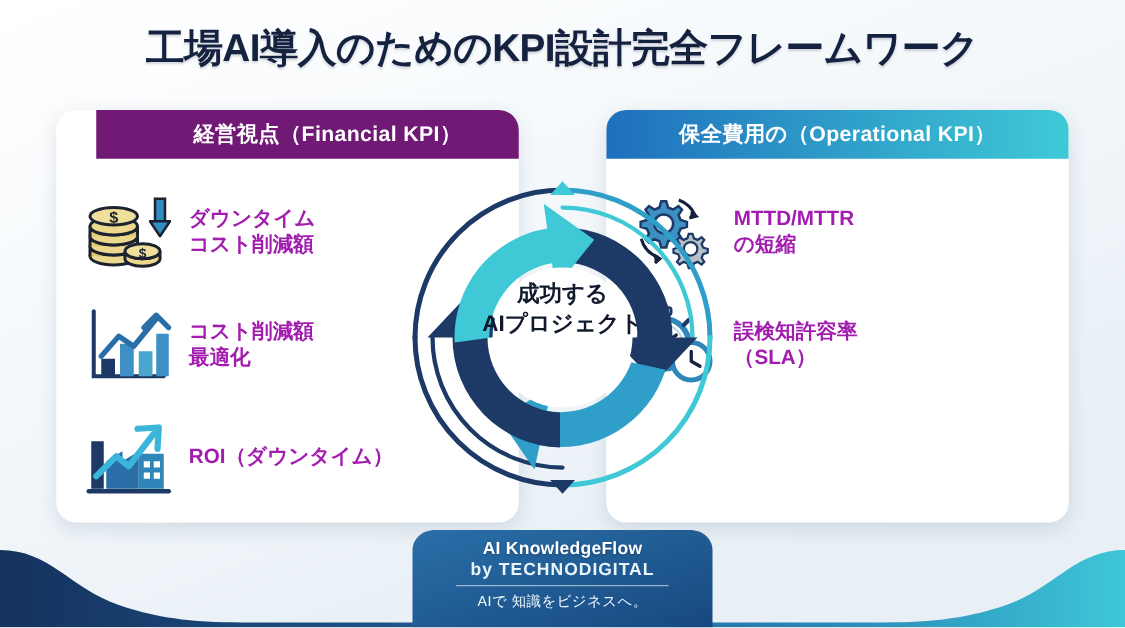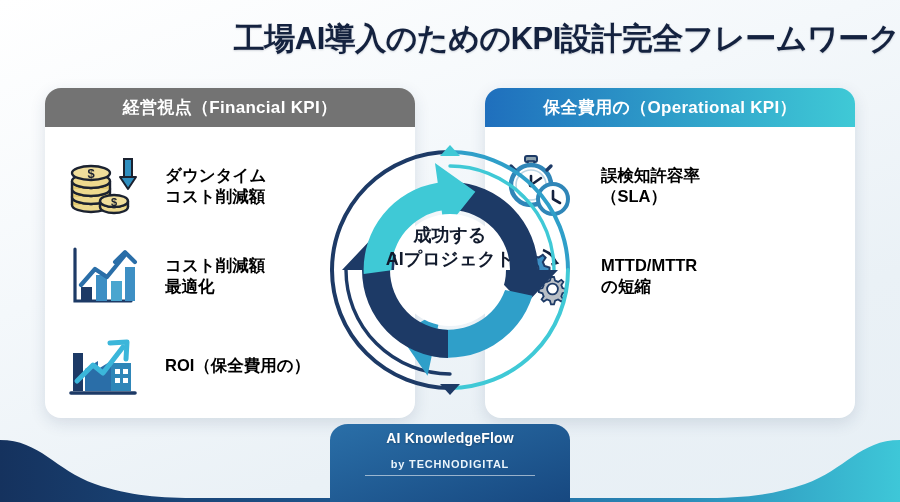--- a/index.html
+++ b/index.html
@@ -6,49 +6,49 @@
   html, body { width:900px; height:502px; overflow:hidden; }
   body {
     font-family:"Liberation Sans","DejaVu Sans",sans-serif;
     background:linear-gradient(160deg,#ffffff 0%,#f4f8fb 38%,#eaf1f6 72%,#e7eff5 100%);
     position:relative;
   }
   .stage { position:absolute; inset:0; }
 
   
   .title {
-    position:absolute; top:18px; left:0; width:900px; text-align:right;
+    position:absolute; top:18px; left:0; width:900px; text-align:center;
     font-size:31px; font-weight:bold; color:#14223f; letter-spacing:-0.5px;
     white-space:nowrap;
     text-shadow:0 1px 2px rgba(20,34,63,.18);
   }
 
   
   .panel {
     position:absolute; top:88px; height:330px; width:370px;
     background:#ffffff; border-radius:16px;
     box-shadow:0 5px 16px rgba(30,55,90,.13);
     overflow:hidden;
   }
   .panel-left  { left:45px; }
   .panel-right { left:485px; }
   .panel-head {
     height:39px; width:100%; display:flex; align-items:center; justify-content:center;
     color:#ffffff; font-size:17px; font-weight:bold; letter-spacing:.3px;
   }
-  .head-left  { background:#737373; }
+  .head-left  { background:#701a75;margin-left:32px; }
   .head-right { background:linear-gradient(90deg,#1f6fbd 0%,#2f9fc9 52%,#3fc9d6 100%); }
 
   .items { padding:14px 0 0 0; }
   .item {
     display:flex; align-items:center; height:90px; padding-left:22px;
   }
   .item-icon { width:72px; height:66px; flex:0 0 72px; position:relative; }
   .item-label {
-    margin-left:26px; font-size:16.5px; font-weight:bold; color:#000000;
+    margin-left:12px; font-size:16.5px; font-weight:bold; color:#a21caf;
     line-height:1.28; white-space:pre-line;
   }
   .panel-right .item { padding-left:18px; }
   .panel-right .item-label { font-size:16.5px; }
 
   
   .wheel { position:absolute; left:300px; top:120px; width:300px; height:300px; }
   .wheel svg { display:block; }
   .center-text {
     position:absolute; left:0; top:104px; width:300px; text-align:center;
@@ -57,21 +57,21 @@
   }
 
   
   .connectors { position:absolute; inset:0; }
 
   
   .footer { position:absolute; left:0; bottom:0; width:900px; height:80px; }
   .brand { position:absolute; left:350px; top:8px; width:200px; text-align:center; }
   .brand-name { font-size:14px; font-weight:bold; letter-spacing:.2px; color:#fff;
                 text-shadow:0 1px 2px rgba(0,0,0,.25); }
-  .brand-by   { font-size:11px; font-weight:bold; letter-spacing:.8px; color:#eaf4fb; margin-top:12px; }
+  .brand-by   { font-size:14px; font-weight:bold; letter-spacing:.8px; color:#eaf4fb; margin-top:1px; }
   .brand-rule { width:170px; height:1px; background:rgba(255,255,255,.55); margin:5px auto 0; }
   .brand-tag  { font-size:11.5px; color:#f2f8fc; margin-top:5px; letter-spacing:.4px; }
 </style>
 </head>
 <body>
 
 <div class="stage">
 
   <div class="title">工場AI導入のためのKPI設計完全フレームワーク</div>
 
@@ -150,74 +150,74 @@
             <rect x="44" y="30" width="20" height="28" fill="#2f86b8"></rect>
             <rect x="48" y="36" width="5" height="5" fill="#ffffff"></rect>
             <rect x="56" y="36" width="5" height="5" fill="#ffffff"></rect>
             <rect x="48" y="45" width="5" height="5" fill="#ffffff"></rect>
             <rect x="56" y="45" width="5" height="5" fill="#ffffff"></rect>
             <path d="M4,60 H68" stroke="#1d3a66" stroke-width="3.6" stroke-linecap="round"></path>
             <path d="M10,48 L26,32 L36,40 L56,14" stroke="#3bb6da" stroke-width="5" fill="none" stroke-linejoin="round" stroke-linecap="round"></path>
             <path d="M43,10 L60,9 L59,26" stroke="#3bb6da" stroke-width="5" fill="none" stroke-linecap="round" stroke-linejoin="round"></path>
           </svg>
         </div>
-        <div class="item-label">ROI（保全費用の）</div>
+        <div class="item-label">ROI（ダウンタイム）</div>
       </div>
 
     </div>
   </div>
 
   <div class="panel panel-right">
     <div class="panel-head head-right">保全費用の（Operational KPI）</div>
     <div class="items">
+
+      <div class="item">
+        <div class="item-icon">
+          <svg width="72" height="66" viewBox="0 0 72 66">
+            <g fill="#3d8fc4" stroke="#1d3a66" stroke-width="2">
+              <path d="M26,8 l4,0 1.5,5 4,1.7 4.3,-2.8 2.8,2.8 -2.8,4.3 1.7,4 5,1.5 0,4
+                       -5,1.5 -1.7,4 2.8,4.3 -2.8,2.8 -4.3,-2.8 -4,1.7 -1.5,5 -4,0
+                       -1.5,-5 -4,-1.7 -4.3,2.8 -2.8,-2.8 2.8,-4.3 -1.7,-4 -5,-1.5 0,-4
+                       5,-1.5 1.7,-4 -2.8,-4.3 2.8,-2.8 4.3,2.8 4,-1.7 z"></path>
+              <circle cx="28" cy="26" r="7.5" fill="#ffffff"></circle>
+            </g>
+            <g fill="#b9bfc6" stroke="#1d3a66" stroke-width="1.8">
+              <path d="M48,34 l3,0 1.1,3.7 3,1.2 3.2,-2.1 2.1,2.1 -2.1,3.2 1.2,3 3.7,1.1 0,3
+                       -3.7,1.1 -1.2,3 2.1,3.2 -2.1,2.1 -3.2,-2.1 -3,1.2 -1.1,3.7 -3,0
+                       -1.1,-3.7 -3,-1.2 -3.2,2.1 -2.1,-2.1 2.1,-3.2 -1.2,-3 -3.7,-1.1 0,-3
+                       3.7,-1.1 1.2,-3 -2.1,-3.2 2.1,-2.1 3.2,2.1 3,-1.2 z"></path>
+              <circle cx="49.5" cy="46" r="5.4" fill="#ffffff"></circle>
+            </g>
+            <path d="M40,7 a23,23 0 0 1 13,12" stroke="#14223f" stroke-width="2.4" fill="none"></path>
+            <path d="M50,16 l4,4 -5.5,1.5" stroke="#14223f" stroke-width="2.4" fill="#14223f"></path>
+            <path d="M10,38 a22,22 0 0 0 14,15" stroke="#14223f" stroke-width="2.4" fill="none"></path>
+            <path d="M20,51 l5,3 -4,3.5" stroke="#14223f" stroke-width="2.4" fill="#14223f"></path>
+          </svg>
+        </div>
+        <div class="item-label">MTTD/MTTR
+の短縮</div>
+      </div>
 
       <div class="item">
         <div class="item-icon">
           <svg width="72" height="66" viewBox="0 0 72 66">
             <rect x="22" y="3" width="12" height="6" rx="2" fill="#8fa3ae" stroke="#1d3a66" stroke-width="2"></rect>
             <rect x="25" y="8" width="6" height="5" fill="#8fa3ae" stroke="#1d3a66" stroke-width="1.6"></rect>
             <circle cx="28" cy="32" r="20" fill="#ffffff" stroke="#2f86b8" stroke-width="4.5"></circle>
             <circle cx="28" cy="32" r="15" fill="#ffffff" stroke="#bcd5e4" stroke-width="1.6"></circle>
             <path d="M28,32 L38,25" stroke="#14223f" stroke-width="2.6" stroke-linecap="round"></path>
             <path d="M28,32 L28,23" stroke="#14223f" stroke-width="2.6" stroke-linecap="round"></path>
             <circle cx="28" cy="32" r="2.4" fill="#14223f"></circle>
             <path d="M12,17 l-4,-4 m36,4 l4,-4" stroke="#1d3a66" stroke-width="3.4" stroke-linecap="round"></path>
             <circle cx="50" cy="46" r="15" fill="#ffffff" stroke="#2f86b8" stroke-width="4"></circle>
             <path d="M50,46 L50,38 M50,46 L57,50" stroke="#14223f" stroke-width="2.6" stroke-linecap="round"></path>
           </svg>
         </div>
         <div class="item-label">誤検知許容率
 （SLA）</div>
-      </div>
-
-      <div class="item">
-        <div class="item-icon">
-          <svg width="72" height="66" viewBox="0 0 72 66">
-            <g fill="#3d8fc4" stroke="#1d3a66" stroke-width="2">
-              <path d="M26,8 l4,0 1.5,5 4,1.7 4.3,-2.8 2.8,2.8 -2.8,4.3 1.7,4 5,1.5 0,4
-                       -5,1.5 -1.7,4 2.8,4.3 -2.8,2.8 -4.3,-2.8 -4,1.7 -1.5,5 -4,0
-                       -1.5,-5 -4,-1.7 -4.3,2.8 -2.8,-2.8 2.8,-4.3 -1.7,-4 -5,-1.5 0,-4
-                       5,-1.5 1.7,-4 -2.8,-4.3 2.8,-2.8 4.3,2.8 4,-1.7 z"></path>
-              <circle cx="28" cy="26" r="7.5" fill="#ffffff"></circle>
-            </g>
-            <g fill="#b9bfc6" stroke="#1d3a66" stroke-width="1.8">
-              <path d="M48,34 l3,0 1.1,3.7 3,1.2 3.2,-2.1 2.1,2.1 -2.1,3.2 1.2,3 3.7,1.1 0,3
-                       -3.7,1.1 -1.2,3 2.1,3.2 -2.1,2.1 -3.2,-2.1 -3,1.2 -1.1,3.7 -3,0
-                       -1.1,-3.7 -3,-1.2 -3.2,2.1 -2.1,-2.1 2.1,-3.2 -1.2,-3 -3.7,-1.1 0,-3
-                       3.7,-1.1 1.2,-3 -2.1,-3.2 2.1,-2.1 3.2,2.1 3,-1.2 z"></path>
-              <circle cx="49.5" cy="46" r="5.4" fill="#ffffff"></circle>
-            </g>
-            <path d="M40,7 a23,23 0 0 1 13,12" stroke="#14223f" stroke-width="2.4" fill="none"></path>
-            <path d="M50,16 l4,4 -5.5,1.5" stroke="#14223f" stroke-width="2.4" fill="#14223f"></path>
-            <path d="M10,38 a22,22 0 0 0 14,15" stroke="#14223f" stroke-width="2.4" fill="none"></path>
-            <path d="M20,51 l5,3 -4,3.5" stroke="#14223f" stroke-width="2.4" fill="#14223f"></path>
-          </svg>
-        </div>
-        <div class="item-label">MTTD/MTTR
-の短縮</div>
       </div>
 
 
     </div>
   </div>
 
   <div class="wheel">
     <svg width="300" height="300" viewBox="0 0 300 300">
 
       <g fill="none" stroke-linecap="round">
@@ -265,16 +265,17 @@
         </linearGradient>
       </defs>
       <path d="M0,18 C40,18 55,48 95,62 C130,74 160,76 200,76 L700,76
                C740,76 770,74 805,62 C845,48 860,18 900,18 L900,80 L0,80 Z" fill="url(#fgrad)"></path>
       <path d="M330,80 L330,18 C330,9 338,2 348,2 L552,2 C562,2 570,9 570,18 L570,80 Z" fill="url(#bgrad)"></path>
     </svg>
     <div class="brand">
       <div class="brand-name">AI KnowledgeFlow</div>
       <div class="brand-by">by TECHNODIGITAL</div>
       <div class="brand-rule"></div>
+      <div class="brand-tag">AIで 知識をビジネスへ。</div>
     </div>
   </div>
 
 </div>
 
 </body></html>

